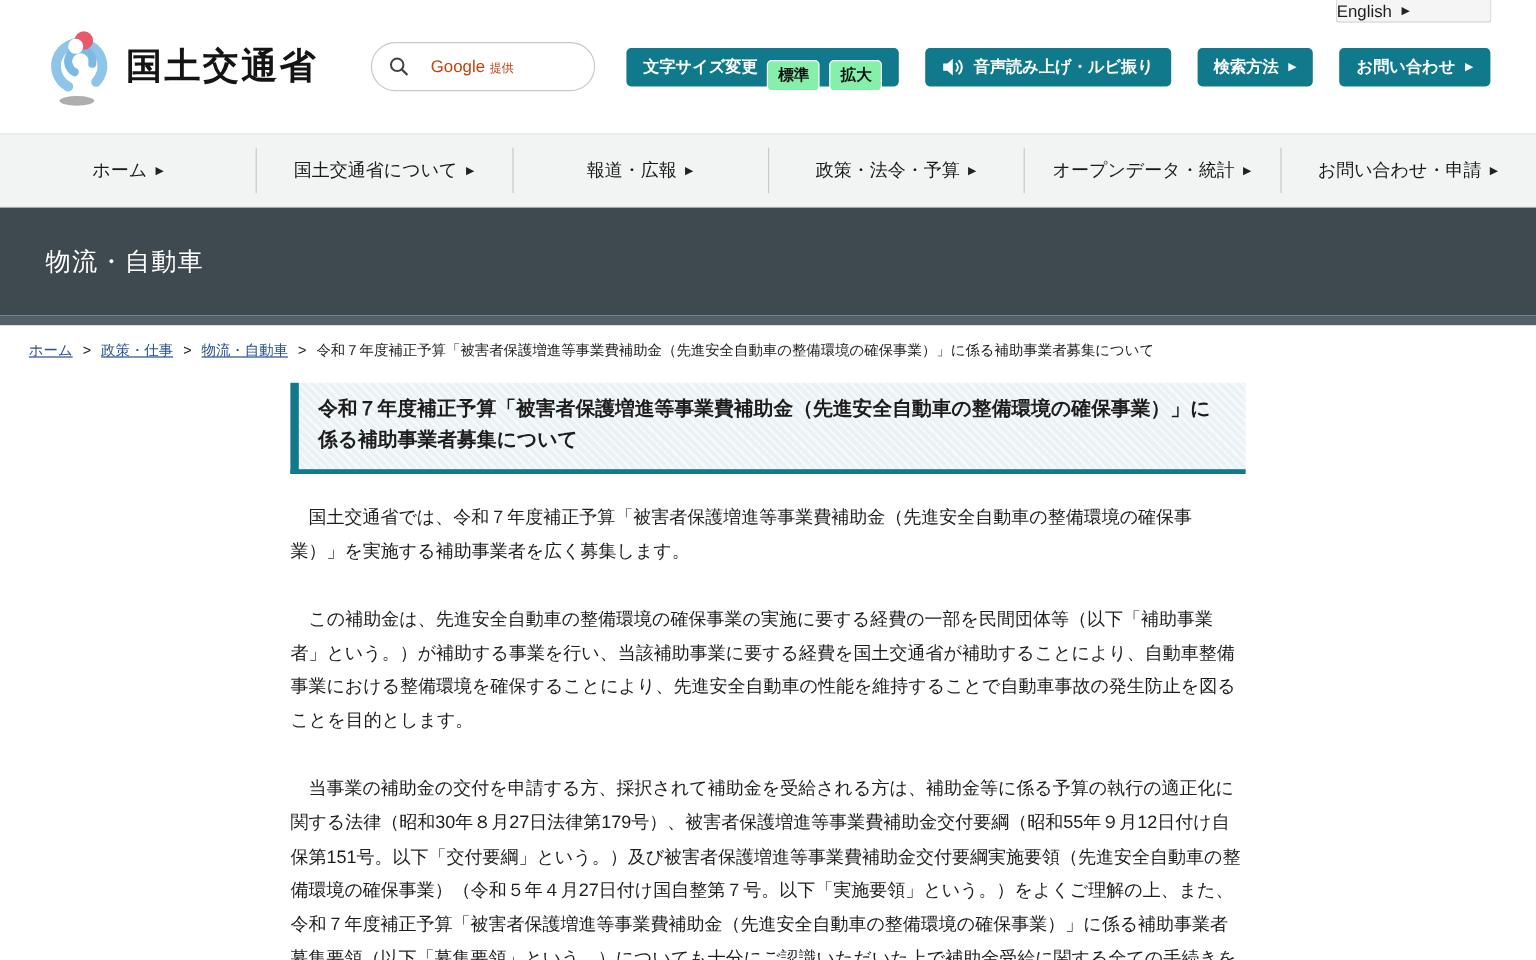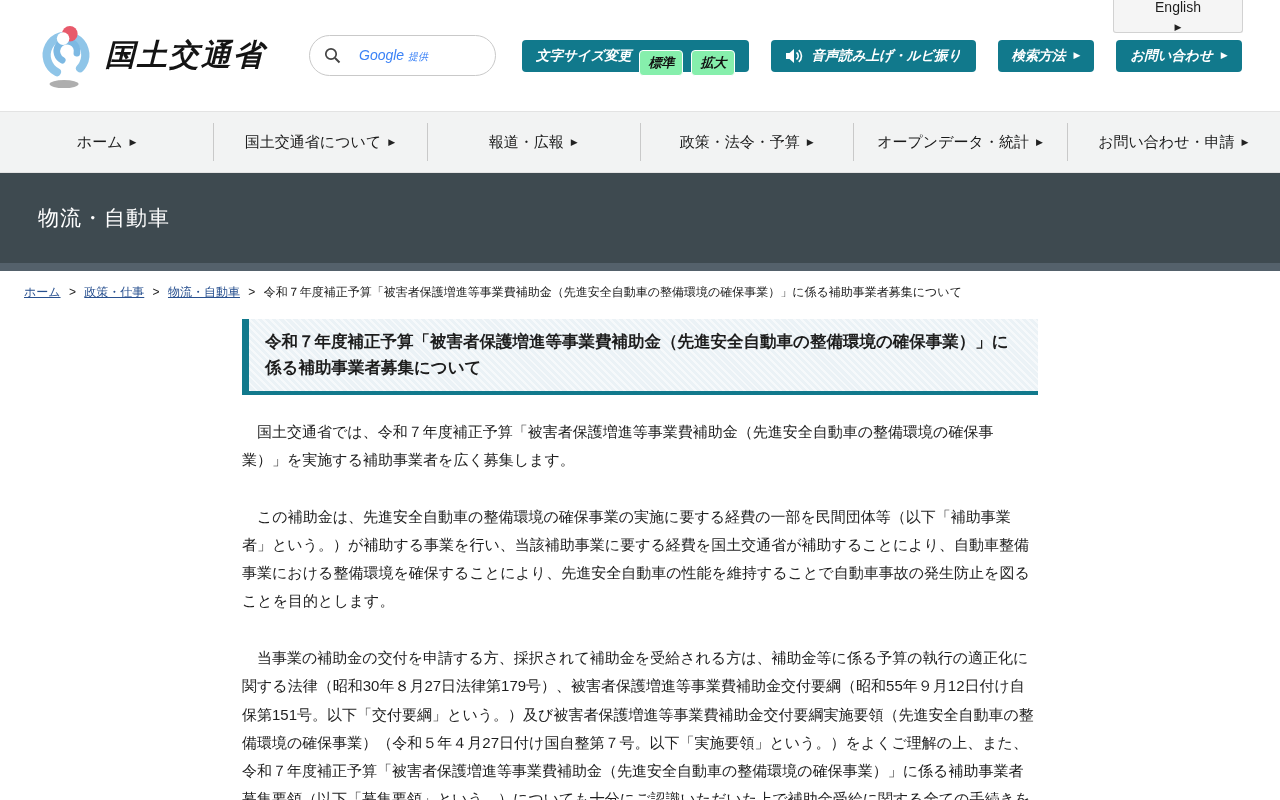--- a/index.html
+++ b/index.html
@@ -1,42 +1,42 @@
 <!DOCTYPE html>
 <html lang="ja"><head>
 <meta charset="utf-8">
 <style>
   * { margin:0; padding:0; box-sizing:border-box; }
   html,body { width:1280px; height:800px; overflow:hidden; background:#fff;
     font-family:"Liberation Sans","DejaVu Sans",sans-serif; color:#1d1d1d; }
 
   
   .site-header { position:relative; height:111px; background:#fff; }
-  .header-inner { display:flex; align-items:center; height:111px; padding:0 37px;font-style:italic; }
+  .header-inner { display:flex; align-items:center; height:111px; padding:0 37px; }
 
   .logo { display:flex; align-items:center; gap:10px; text-decoration:none; color:#141414; cursor:pointer; }
   .logo-text { font-size:30px; font-weight:bold; letter-spacing:2px; }
 
   .search-box { margin-left:44px; width:187px; height:41px; border:1px solid #c9c9c9;
     border-radius:21px; background:#fff; display:flex; align-items:center; padding:0 14px; cursor:text; }
-  .search-ph { margin-left:18px; color:#3b82f6; font-size:14px; }
+  .search-ph { margin-left:18px; color:#c2410c; font-size:14px; }
   .search-ph .sub { font-size:10px; }
 
   .hbtns { display:flex; align-items:flex-start; margin-left:26px; gap:22px; }
   .teal-btn { background:var(--teal); color:#fff; border:none; border-radius:4px;
     height:32px; display:flex; align-items:center; gap:8px; padding:0 14px;
     font-size:13.5px; font-weight:bold; cursor:pointer; white-space:nowrap; }
   .pill { background:#86efac; color:#111; border-radius:4px; font-size:13px; font-weight:bold;
     padding:3px 8px; border:1px solid #fff; cursor:pointer;margin-top:14px; }
   .tri { font-size:9px; line-height:1; }
   .tri.dark { color:#222; }
 
-  .english-btn { position:absolute; top:0; right:37px; width:130px; height:33px;
+  .english-btn { position:absolute; top:0; right:37px; width:130px; height:19px;
     background:#f5f5f5; border:1px solid #d2d2d2; border-top:none; border-radius:0 0 3px 3px;
-    display:flex; align-items:center; justify-content:flex-end; gap:8px; font-size:14px; color:#1d1d1d; cursor:pointer;flex-direction:column; }
+    display:flex; align-items:center; justify-content:flex-start; gap:8px; font-size:14px; color:#1d1d1d; cursor:pointer; }
 
   
   .gnav { height:62px; background:#f2f3f3; border-top:1px solid #e3e3e3; border-bottom:1px solid #e3e3e3; }
   .gnav ul { list-style:none; display:flex; height:100%; }
   .gnav li { flex:1; display:flex; align-items:center; justify-content:center; gap:7px;
     font-size:15px; color:#1a1a1a; cursor:pointer; position:relative; }
   .gnav li + li::before { content:""; position:absolute; left:0; top:11px; bottom:11px; width:1px; background:#c9c9c9; }
 
   
   .page-banner { height:90px; background:var(--banner); display:flex; align-items:center; padding:0 38px; }

